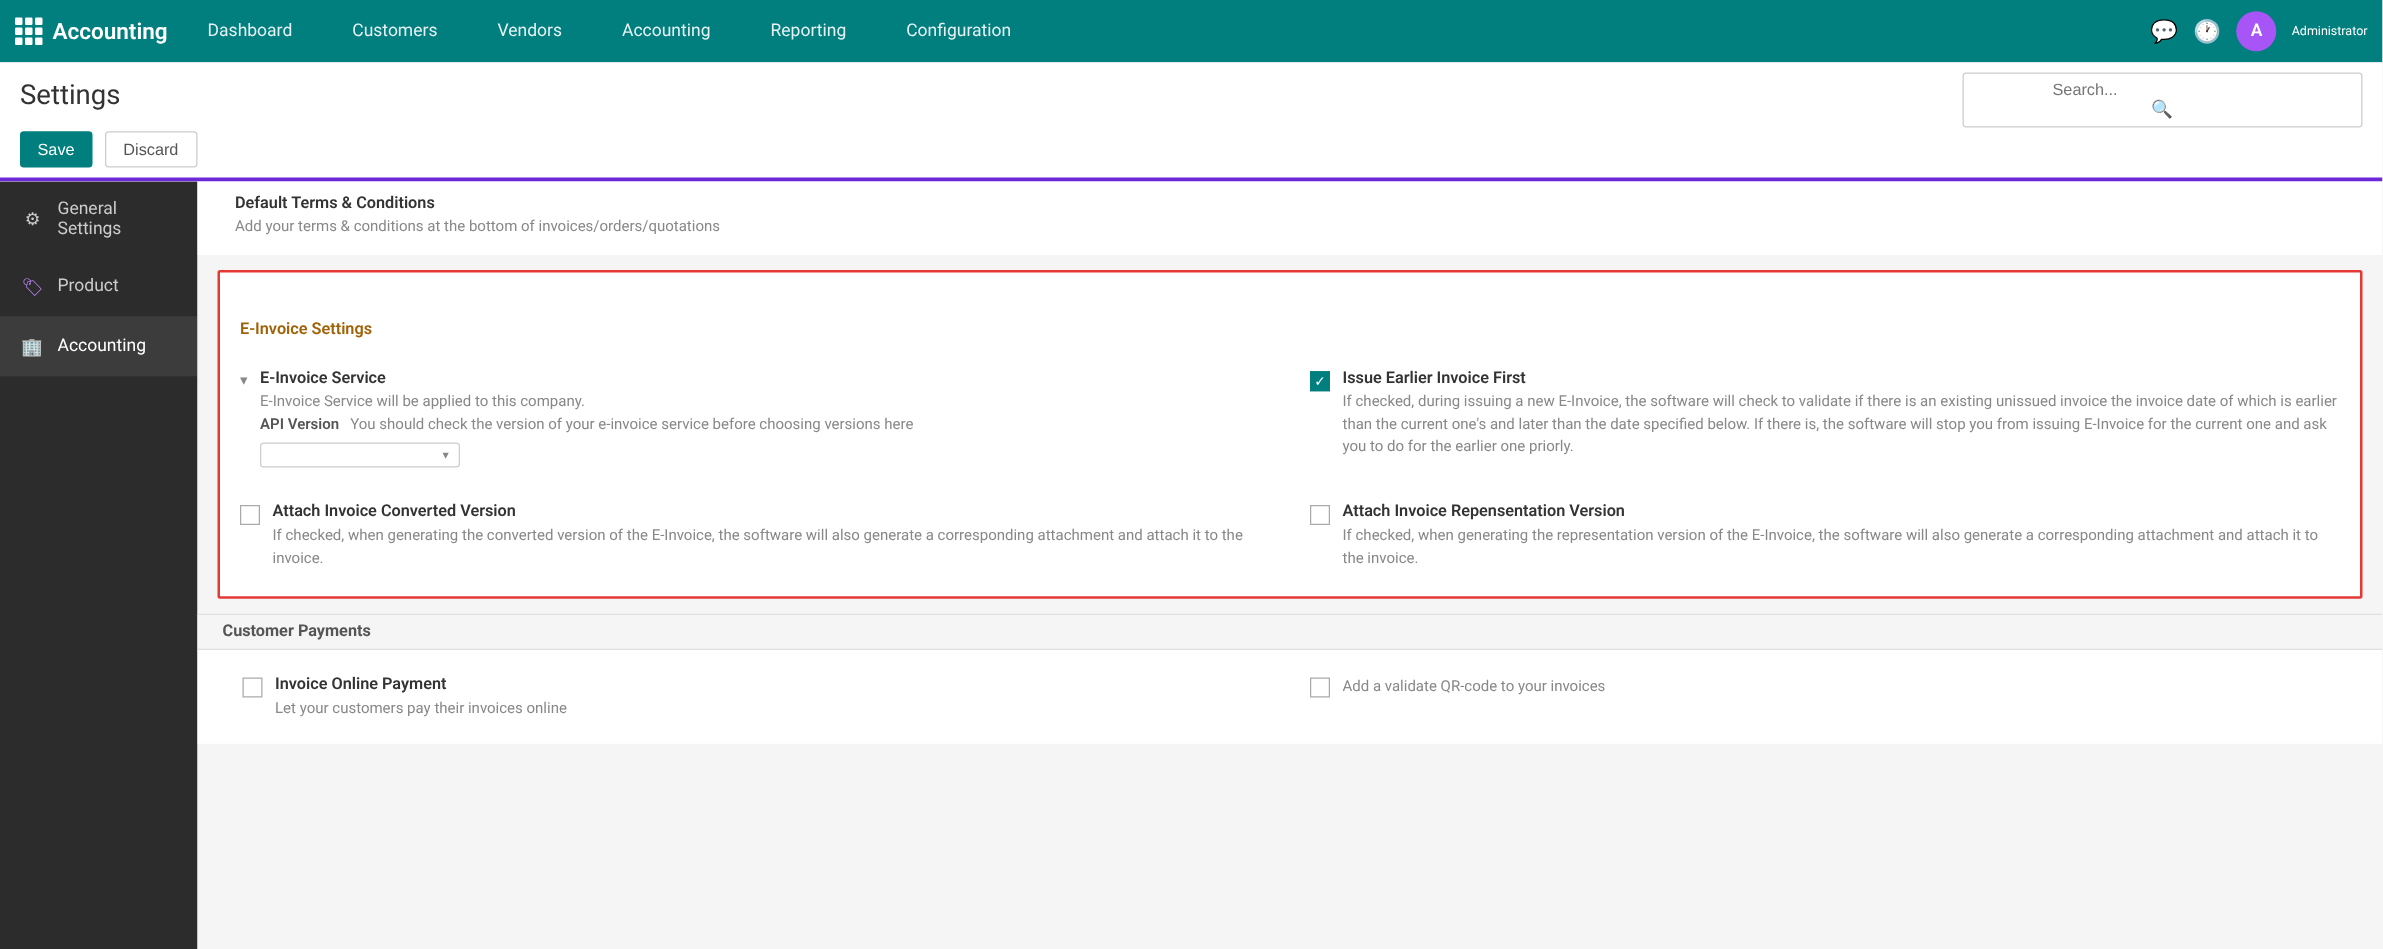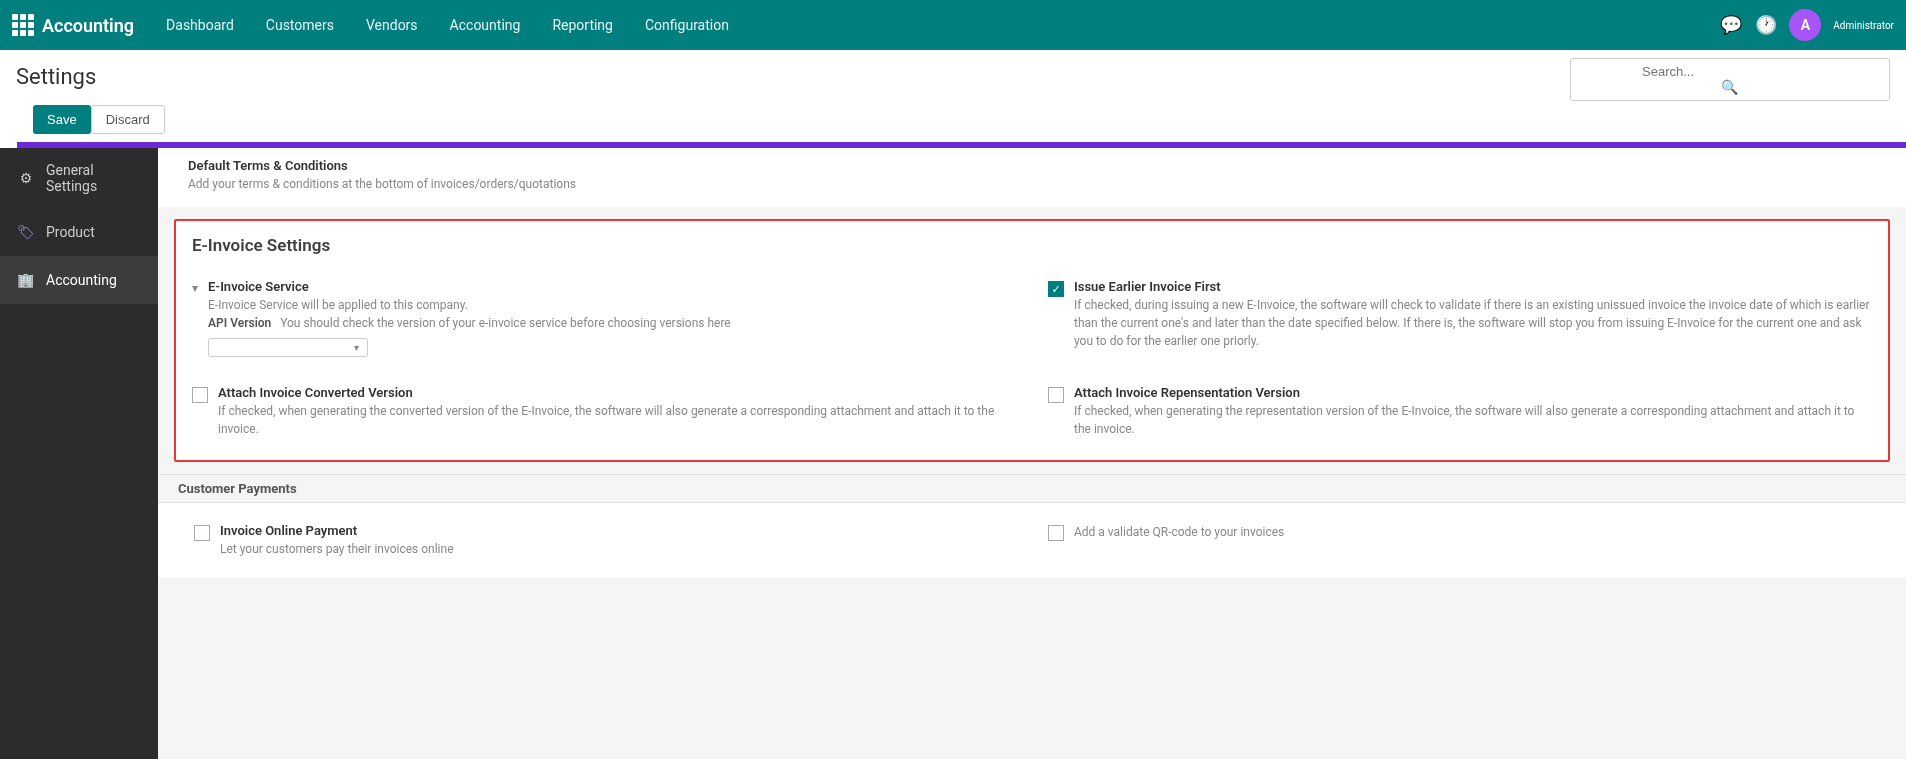--- a/index.html
+++ b/index.html
@@ -31,21 +31,21 @@
     }
     .topnav-brand .grid-icon span {
       width: 6px; height: 6px;
       background: white;
       border-radius: 1px;
     }
     .topnav-menu {
       display: flex;
       align-items: center;
       flex: 1;
-      gap: 0;
+      gap: 16px;
     }
     .topnav-menu a {
       color: rgba(255,255,255,0.9);
       text-decoration: none;
       padding: 0 16px;
       height: 50px;
       display: flex;
       align-items: center;
       font-size: 14px;
       transition: background 0.15s;
@@ -84,24 +84,23 @@
       font-size: 22px;
       font-weight: 400;
       color: #333;
       padding: 8px 0 6px 0;
     }
 
     
     .action-bar {
       padding: 8px 16px;
       display: flex;
-      gap: 0;
-      background: white;
-      border-bottom: 6px solid #6d28d9;
-      margin-left: 17px;
+      gap: 10px;
+      background: white;
+      border-bottom: 3px solid #6d28d9;
     }
     .btn-save {
       background: #017e7e;
       color: white;
       border: none;
       padding: 6px 14px;
       border-radius: 3px;
       font-size: 13px;
       cursor: pointer;
       font-weight: 500;
@@ -155,24 +154,25 @@
 
     
     .einvoice-box {
       border: 2px solid #e53935;
       margin: 12px 16px;
       background: white;
       border-radius: 2px;
       padding: 8px 0;
     }
     .einvoice-title {
-      font-size: 17px;
+      font-size: 13px;
       font-weight: 600;
-      color: #404040;
+      color: #a16207;
       padding: 6px 16px 10px 16px;
+      margin-top: 24px;
     }
 
     .settings-row {
       display: grid;
       grid-template-columns: 1fr 1fr;
       gap: 0;
       padding: 4px 0;
       background: white;
     }
     .settings-cell {

